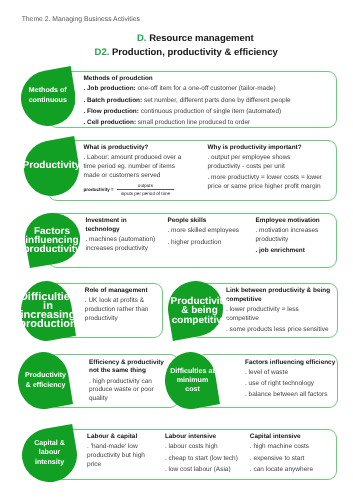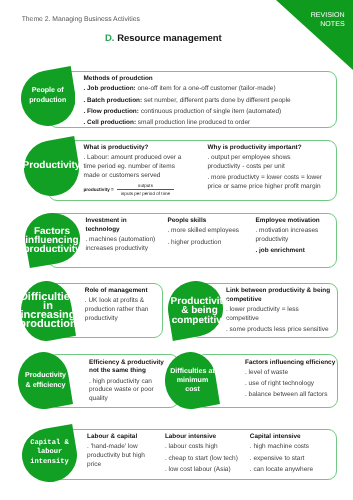--- a/index.html
+++ b/index.html
@@ -9,21 +9,21 @@
 
   
   .corner{position:absolute;top:0;right:0;width:77px;height:70px;}
   .corner svg{position:absolute;top:0;left:0;}
   .banner-text{position:absolute;top:11.2px;right:8.4px;color:#fff;font-size:7.1px;
                line-height:8.9px;text-align:right;letter-spacing:0px;}
 
   .theme{position:absolute;left:21.7px;top:16px;font-size:6.8px;line-height:8px;color:#585858;}
   .ttl{position:absolute;font-weight:bold;color:#161616;white-space:nowrap;}
   .ttl .pre{color:#2aa54f;}
-  #t1{left:105px;top:33.7px;font-size:9.5px;line-height:10px;}
+  #t1{left:137px;top:33.7px;font-size:9.5px;line-height:10px;}
   #t2{left:94.6px;top:48px;font-size:9.5px;line-height:10px;}
 
   
   .obox{position:absolute;border:1px solid #72c882;border-radius:9px;background:#fff;
         box-sizing:border-box;}
   
   .blob{position:absolute;z-index:3;}
   .blob svg{position:absolute;left:0;top:0;}
   .blob .lbl{position:absolute;left:0;right:0;top:0;bottom:0;color:#fff;font-weight:bold;
         display:flex;align-items:center;justify-content:center;text-align:center;
@@ -39,50 +39,44 @@
   .frac{display:flex;align-items:center;font-size:4.6px;line-height:5.6px;color:#222;margin-top:2px;}
   .frac .lhs{font-weight:bold;margin-right:3px;white-space:nowrap;}
   .frac .stack{display:block;text-align:center;}
   .frac .num{display:block;padding:0 4px 0.8px 4px;}
   .frac .den{display:block;border-top:0.7px solid #555;padding:0.8px 4px 0 4px;white-space:nowrap;}
 </style>
 </head>
 <body>
 
 <div id="stage">
-  <div class="corner">
-    <svg width="77" height="70" viewBox="0 0 77 70" aria-hidden="true">
-        <polygon points="77,0 77,70 0,0" fill="#0e9b1e"></polygon>
-      </svg>
-    <div class="banner-text">
-      <div>REVISION</div>
-      <div>NOTES</div>
-    </div>
-  </div>
 
   <div class="theme">Theme 2. Managing Business Activities</div>
   <div class="ttl" id="t1">
     <span class="pre">D. </span><span>Resource management</span>
+  </div>
+  <div class="ttl" id="t2">
+    <span class="pre">D2. </span><span>Production, productivity &amp; efficiency</span>
   </div>
 
   <div id="rows">
       <div class="obox" style="left: 48px; top: 70.5px; width: 289px; height: 57px;"></div>
       <div class="col" style="left: 83.5px; width: 250px; top: 75px;">
         <div class="h">Methods of proudction</div>
         <div class="p"><b>. Job production:</b> one-off item for a one-off customer (tailor-made)</div>
         <div class="p"><b>. Batch production:</b> set number, different parts done by different people</div>
         <div class="p"><b>. Flow production:</b> continuous production of single item (automated)</div>
         <div class="p"><b>. Cell production:</b> small production line produced to order</div>
       </div>
       <div class="blob" style="left: 20.5px; top: 65.5px; width: 54.5px; height: 60px;">
         <svg width="54.5" height="60" viewBox="0 0 100 100" preserveAspectRatio="none">
           <path transform="rotate(0 50 50)" d="M 41.11,8.36 L 91.19,0.00 L 99.35,46.41 A 50.00,46.19 0 1 1 41.11,8.36 Z" fill="#12a024"></path>
         </svg>
         <div class="lbl" style="font-size: 7.1px;">
-          <span style="padding: 0px 4px;">People of production</span>
+          <span style="padding: 0px 4px;">Methods of continuous</span>
         </div>
       </div>
       <div class="obox" style="left: 48px; top: 139.5px; width: 289px; height: 61px;"></div>
       <div class="col" style="left: 83.5px; width: 103px; top: 144px;">
         <div class="h">What is productivity?</div>
         <div class="p">. Labour: amount produced over a time period eg. number of items made or customers served</div>
         <div class="frac">
           <span class="lhs">productivity =</span>
           <span class="stack">
             <span class="num">outputs</span>
@@ -191,21 +185,21 @@
         <div class="p">. labour costs high</div>
         <div class="p">. cheap to start (low tech)</div>
         <div class="p">. low cost labour (Asia)</div>
       </div>
       <div class="col" style="left: 249.8px; width: 82px; top: 433px;">
         <div class="h">Capital intensive</div>
         <div class="p">. high machine costs</div>
         <div class="p">. expensive to start</div>
         <div class="p">. can locate anywhere</div>
       </div>
-      <div class="blob" style="left: 22px; top: 424px; width: 55px; height: 58px; font-family: Liberation Mono, monospace;">
+      <div class="blob" style="left: 22px; top: 424px; width: 55px; height: 58px;">
         <svg width="55" height="58" viewBox="0 0 100 100" preserveAspectRatio="none">
           <path transform="rotate(0 50 50)" d="M 41.11,8.36 L 91.19,0.00 L 99.35,46.41 A 50.00,46.19 0 1 1 41.11,8.36 Z" fill="#12a024"></path>
         </svg>
         <div class="lbl" style="font-size: 7.1px;">
           <span style="padding: 0px 4px;">Capital &amp; labour intensity</span>
         </div>
       </div>
     </div>
 </div>
 

